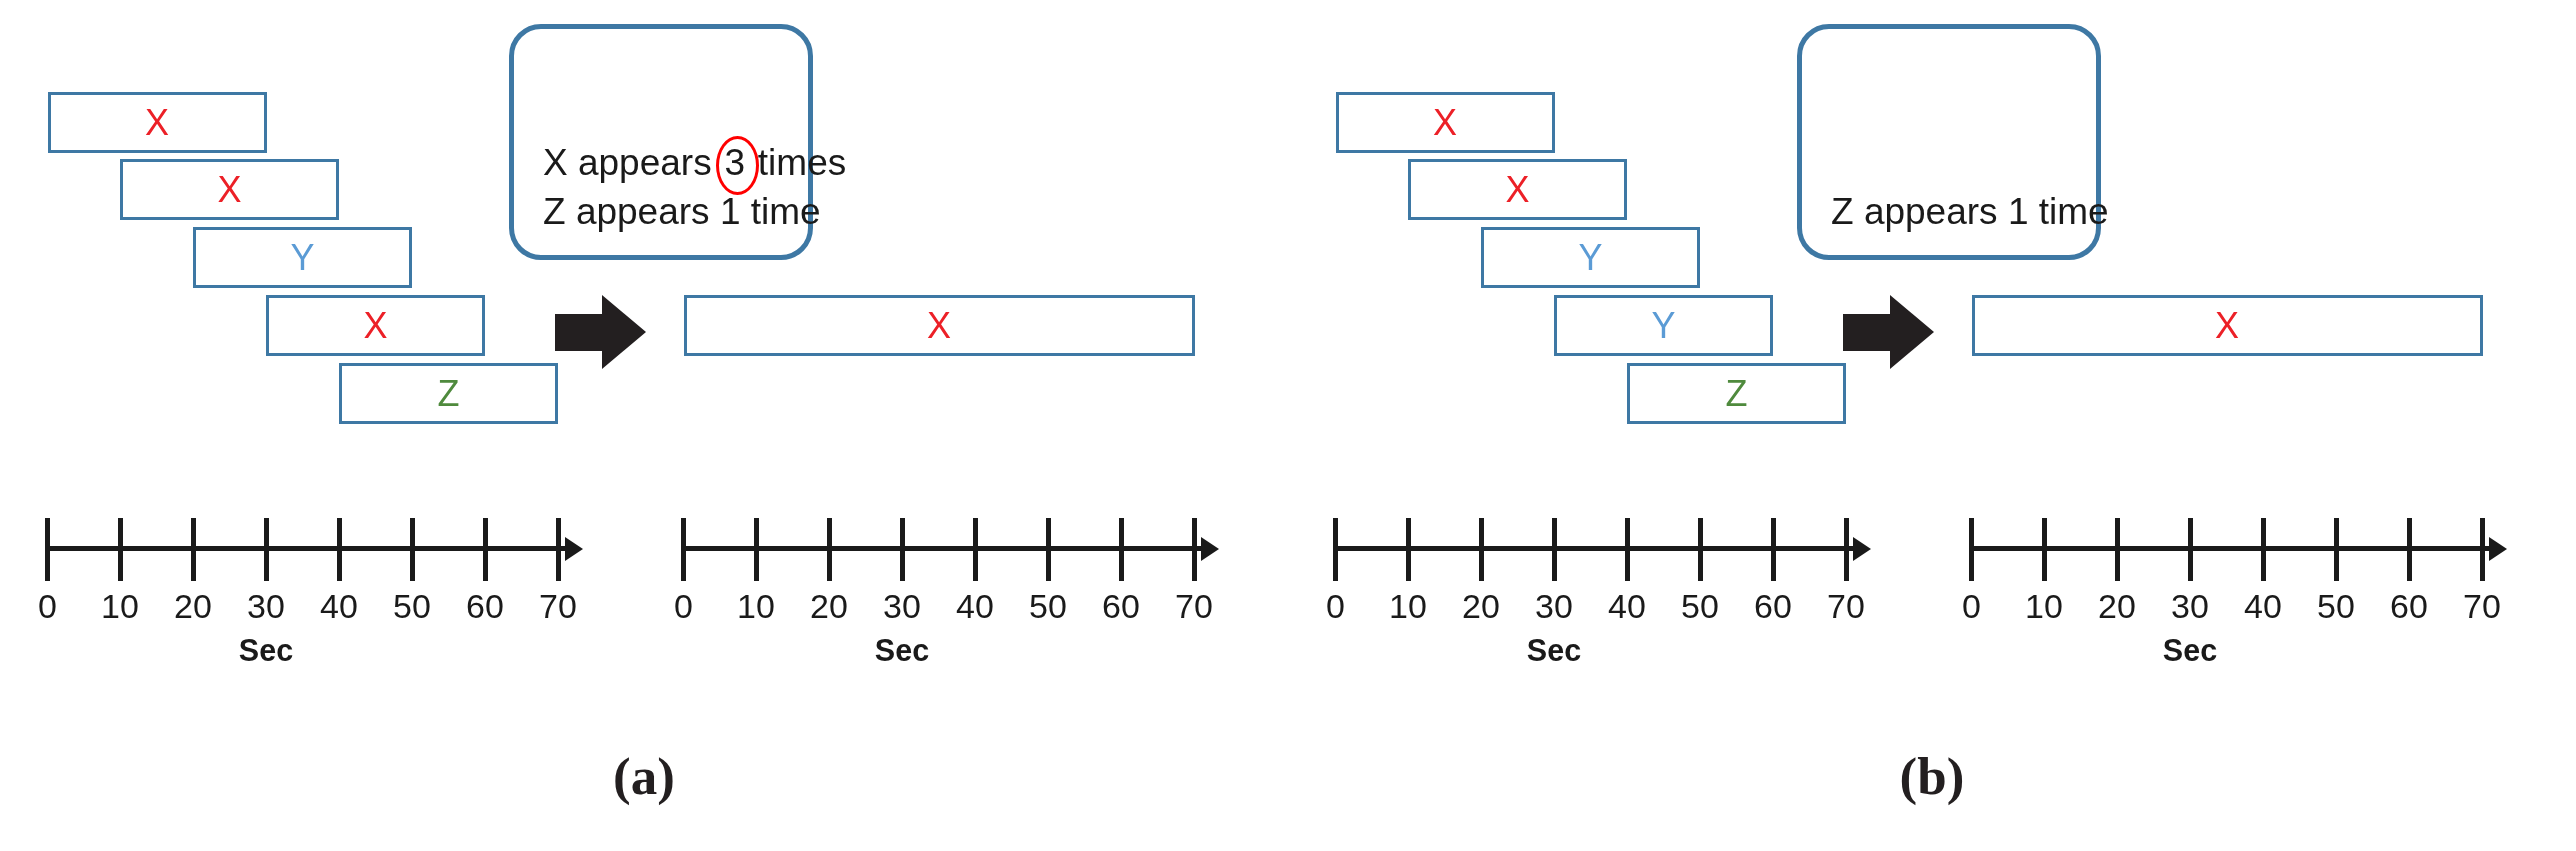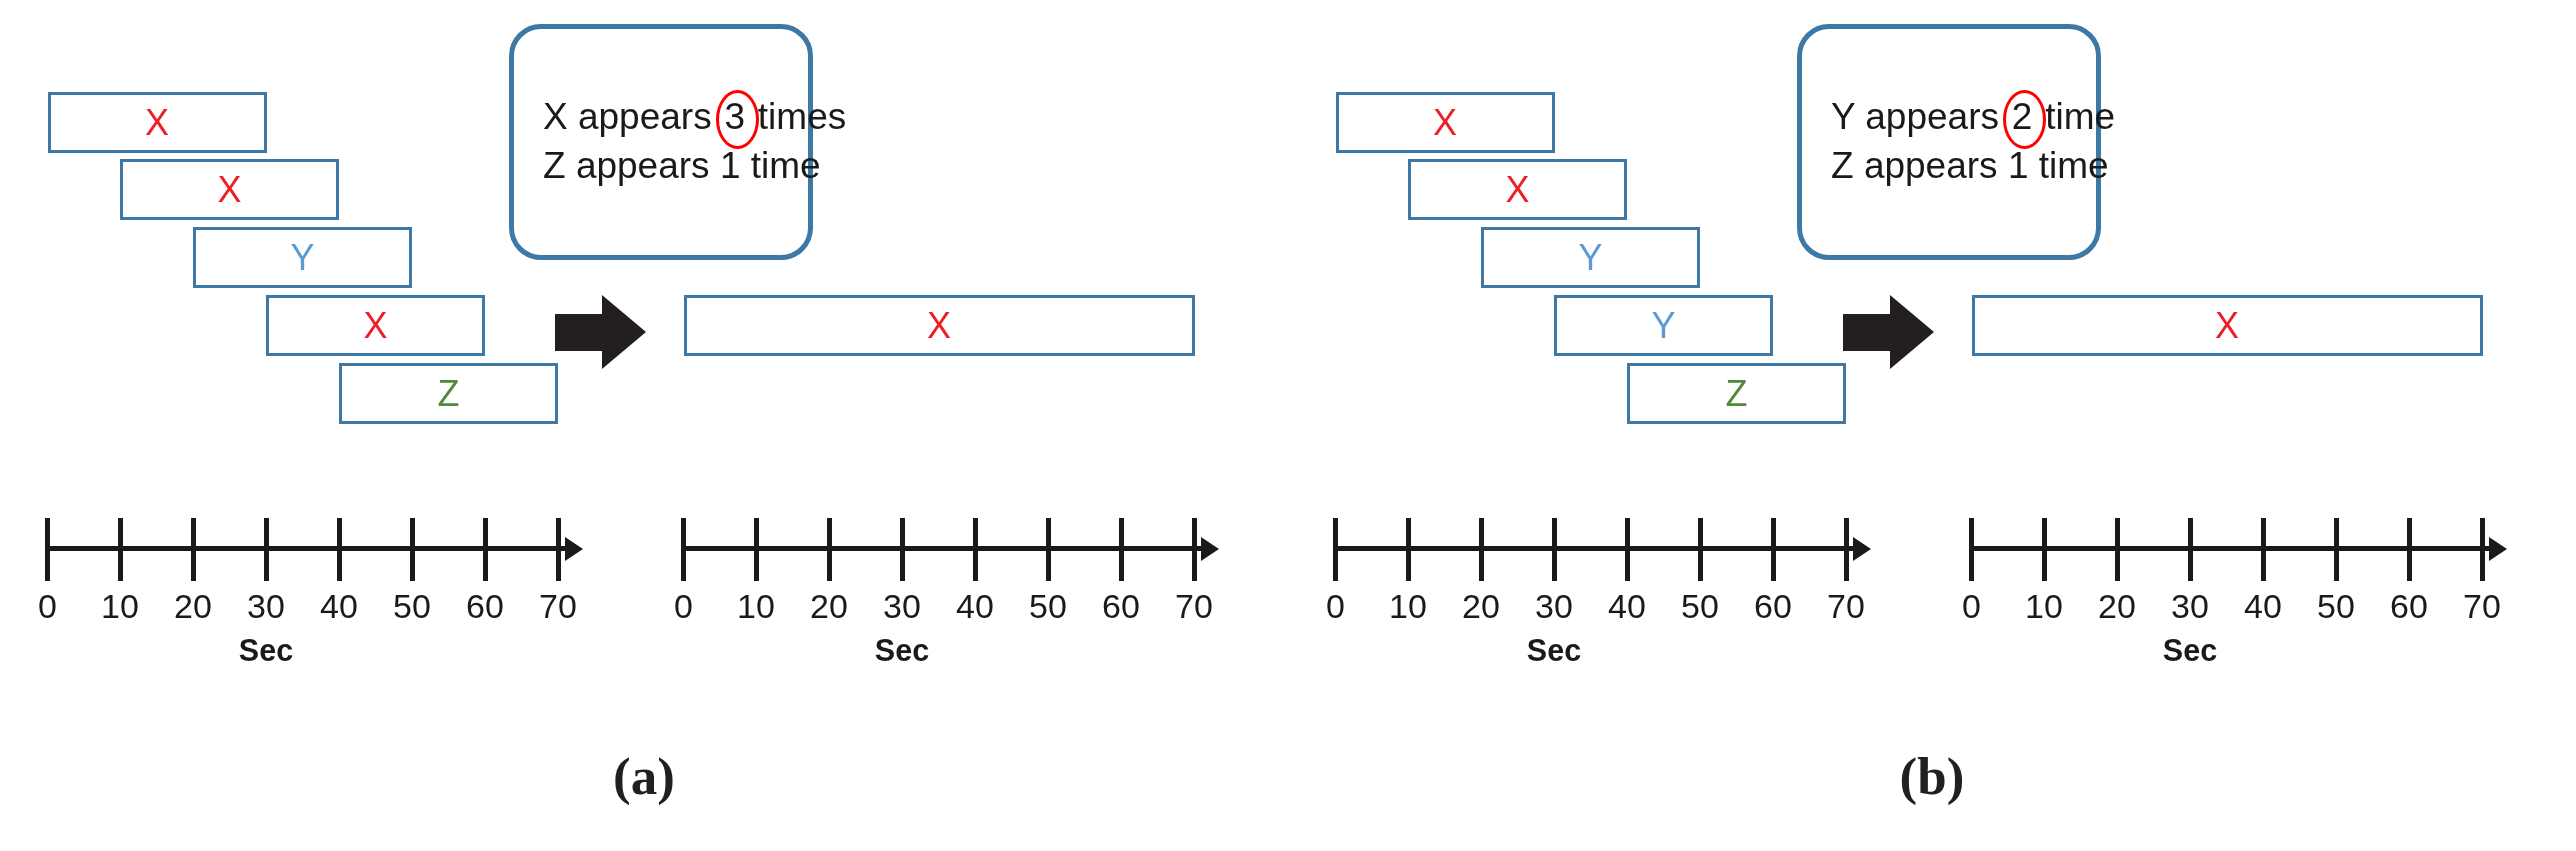--- a/index.html
+++ b/index.html
@@ -93,21 +93,21 @@
 
   
   .callout {
     position: absolute;
     border: 5.1px solid #3E78A4;
     border-radius: 32px;
     background: #ffffff;
     padding: 18px 29px;
     display: flex;
     flex-direction: column;
-    justify-content: center;
+    justify-content: flex-end;
   }
   .callout-line {
     font-size: 37px;
     line-height: 1.32;
     color: #1A1A1A;
     white-space: nowrap;
     font-family: "Liberation Sans", sans-serif;
   }
   .circled {
     position: relative;
@@ -292,21 +292,20 @@
           <div class="tick" style="left: 393px;"></div>
           <div class="tick-label" style="left: 395px;">50</div>
           <div class="tick" style="left: 466px;"></div>
           <div class="tick-label" style="left: 468px;">60</div>
           <div class="tick" style="left: 539px;"></div>
           <div class="tick-label" style="left: 541px;">70</div>
           <div class="axis-caption" style="left: 249px;">Sec</div>
         </div>
       </div>
       <div class="callout" style="border-color: rgb(62, 120, 164); left: 509px; top: 24px; width: 304px; height: 236px;">
-        <div class="callout-line"><span>Y appears </span><span class="circled">2</span><span> time</span></div>
         <div class="callout-line"><span>Z appears </span><span>1</span><span> time</span></div>
       </div>
       <div class="block-arrow" style="left: 555px; top: 295px; width: 93px; height: 75px;">
         <div class="shaft"></div>
         <div class="head"></div>
       </div>
       <div class="panel-caption">(b)</div>
     </div>
   </div>
 

